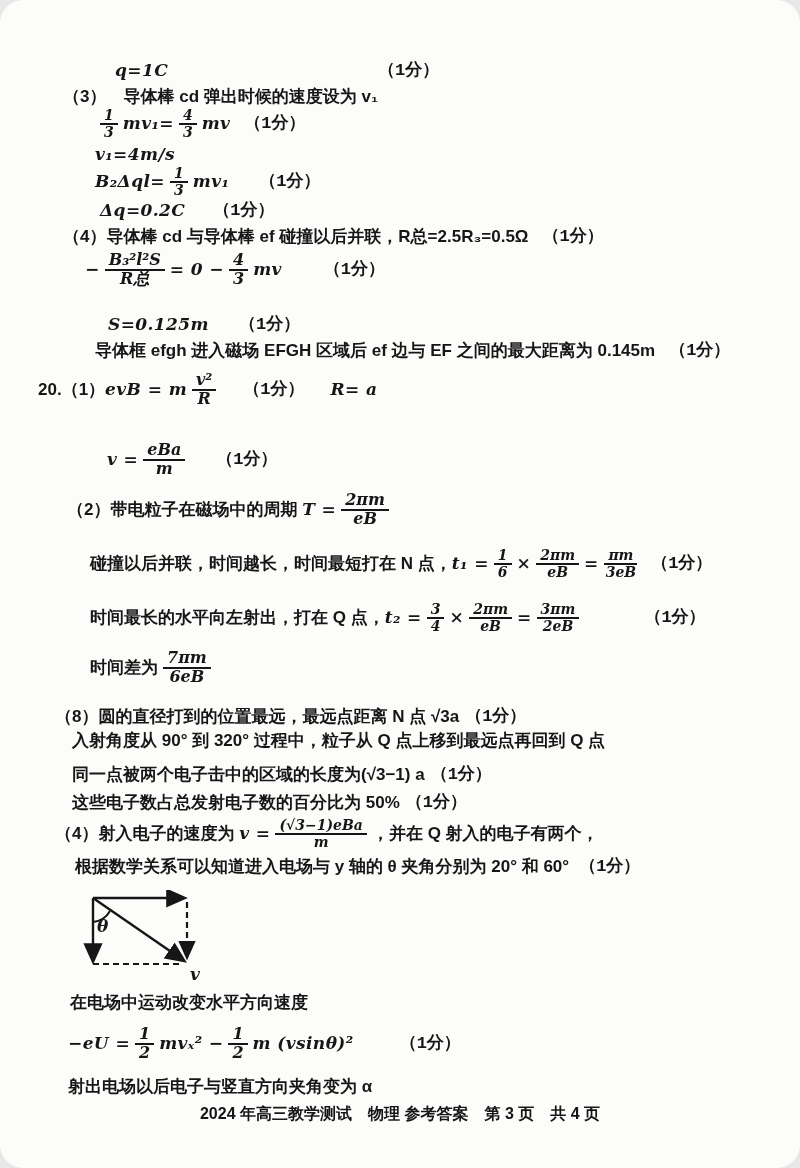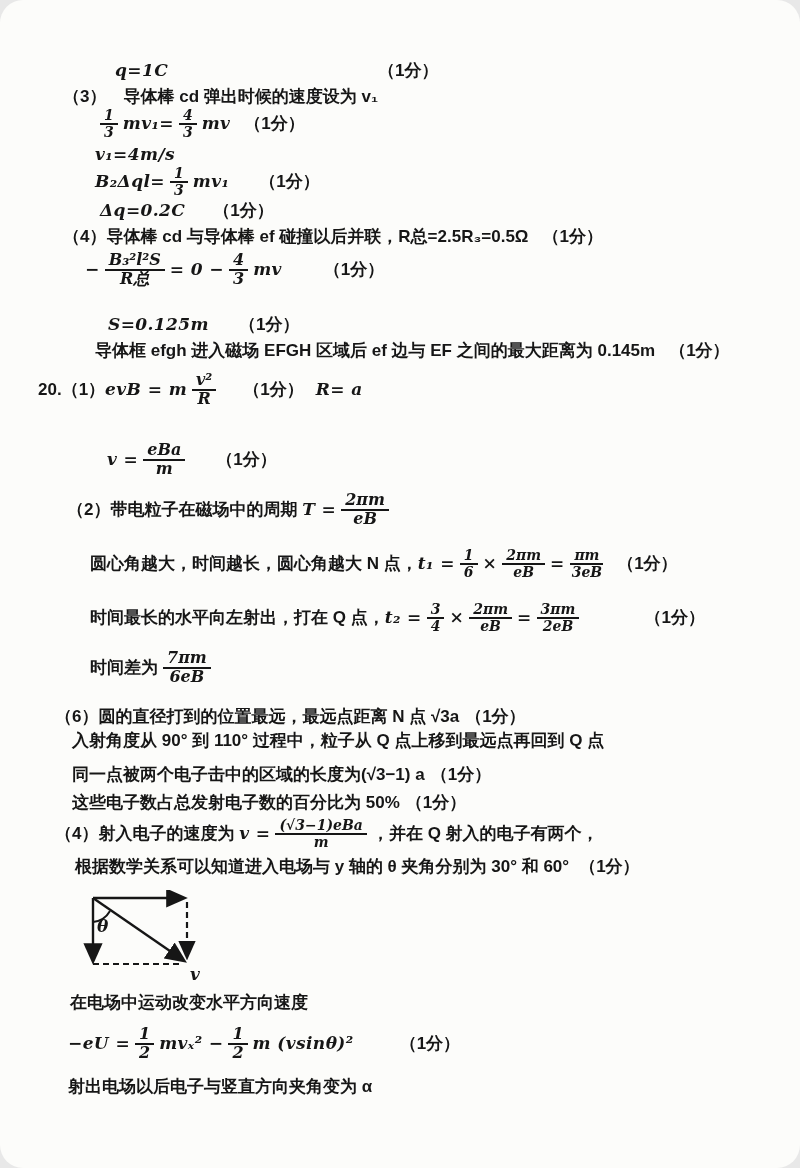--- a/index.html
+++ b/index.html
@@ -21,21 +21,21 @@
   .frac{
     display:inline-flex;flex-direction:column;align-items:center;
     margin:0 5px;line-height:1.05;
     font-family:"DejaVu Serif","Liberation Serif",serif;
     font-style:italic;font-weight:700;
   }
   .frac .num{display:block;border-bottom:2px solid #161616;padding:0 4px;font-size:14px;}
   .frac .den{display:block;padding:0 2px;font-size:14px;}
   .frac.big .num,.frac.big .den{font-size:16px;}
   .score{margin-left:14px;font-weight:700;font-style:normal;
-    font-family:Liberation Sans, sans-serif;}
+    font-family:Liberation Mono, monospace;}
   .footer{
     position:absolute;left:0;right:0;text-align:center;
     font-weight:700;font-size:16px;
   }
   svg text{
     font-family:"DejaVu Serif","Liberation Serif",serif;
     font-style:italic;font-weight:700;font-size:17px;fill:#161616;
   }
 </style>
 </head>
@@ -98,37 +98,37 @@
   <div class="line" style="top:340px;left:95px">
     <span class="cn">导体框 efgh 进入磁场 EFGH 区域后 ef 边与 EF 之间的最大距离为 0.145m</span>
     <span class="score">（1分）</span>
   </div>
 
   <div class="line" style="top:372px;left:38px">
     <span class="cn">20.（1）</span>
     <span class="math">evB = m</span>
     <span class="frac big"><span class="num">v²</span><span class="den">R</span></span>
     <span class="score" style="margin-left:22px">（1分）</span>
-    <span class="math" style="margin-left:12px">R= a</span>
+    <span class="math" style="margin-left:26px">R= a</span>
   </div>
 
   <div class="line" style="top:442px;left:107px">
     <span class="math">v =</span>
     <span class="frac big"><span class="num">eBa</span><span class="den">m</span></span>
     <span class="score" style="margin-left:26px">（1分）</span>
   </div>
 
   <div class="line" style="top:492px;left:67px">
     <span class="cn">（2）带电粒子在磁场中的周期 </span>
     <span class="math">T =</span>
     <span class="frac big"><span class="num">2πm</span><span class="den">eB</span></span>
   </div>
 
   <div class="line" style="top:548px;left:90px">
-    <span class="cn">圆心角越大，时间越长，圆心角越大 N 点，</span>
+    <span class="cn">碰撞以后并联，时间越长，时间最短打在 N 点，</span>
     <span class="math">t₁ =</span>
     <span class="frac"><span class="num">1</span><span class="den">6</span></span>
     <span class="math">×</span>
     <span class="frac"><span class="num">2πm</span><span class="den">eB</span></span>
     <span class="math">=</span>
     <span class="frac"><span class="num">πm</span><span class="den">3eB</span></span>
     <span class="score" style="margin-left:8px">（1分）</span>
   </div>
 
   <div class="line" style="top:602px;left:90px">
@@ -141,47 +141,47 @@
     <span class="frac"><span class="num">3πm</span><span class="den">2eB</span></span>
     <span class="score" style="margin-left:60px">（1分）</span>
   </div>
 
   <div class="line" style="top:650px;left:90px">
     <span class="cn">时间差为</span>
     <span class="frac big"><span class="num">7πm</span><span class="den">6eB</span></span>
   </div>
 
   <div class="line" style="top:706px;left:55px">
-    <span class="cn">（6）圆的直径打到的位置最远，最远点距离 N 点 √3a</span>
+    <span class="cn">（8）圆的直径打到的位置最远，最远点距离 N 点 √3a</span>
     <span class="score" style="margin-left:6px">（1分）</span>
   </div>
 
   <div class="line" style="top:730px;left:72px">
-    <span class="cn">入射角度从 90° 到 110° 过程中，粒子从 Q 点上移到最远点再回到 Q 点</span>
+    <span class="cn">入射角度从 90° 到 320° 过程中，粒子从 Q 点上移到最远点再回到 Q 点</span>
   </div>
 
   <div class="line" style="top:764px;left:72px">
     <span class="cn">同一点被两个电子击中的区域的长度为(√3−1) a</span>
     <span class="score" style="margin-left:6px">（1分）</span>
   </div>
 
   <div class="line" style="top:792px;left:72px">
     <span class="cn">这些电子数占总发射电子数的百分比为 50%</span>
     <span class="score" style="margin-left:6px">（1分）</span>
   </div>
 
   <div class="line" style="top:818px;left:55px">
     <span class="cn">（4）射入电子的速度为 </span>
     <span class="math">v =</span>
     <span class="frac"><span class="num">(√3−1)eBa</span><span class="den">m</span></span>
     <span class="cn">，并在 Q 射入的电子有两个，</span>
   </div>
 
   <div class="line" style="top:856px;left:75px">
-    <span class="cn">根据数学关系可以知道进入电场与 y 轴的 θ 夹角分别为 30° 和 60°</span>
+    <span class="cn">根据数学关系可以知道进入电场与 y 轴的 θ 夹角分别为 20° 和 60°</span>
     <span class="score" style="margin-left:10px">（1分）</span>
   </div>
 
   <svg style="position:absolute;top:890px;left:83px" width="130" height="100" viewBox="0 0 130 100">
     <defs>
       <marker id="ah" markerWidth="9" markerHeight="8" refX="7" refY="4" orient="auto">
         <path d="M0,0 L9,4 L0,8 z" fill="#161616"></path>
       </marker>
     </defs>
 
@@ -210,14 +210,17 @@
     <span class="math">mvₓ² −</span>
     <span class="frac big"><span class="num">1</span><span class="den">2</span></span>
     <span class="math">m (vsinθ)²</span>
     <span class="score" style="margin-left:46px">（1分）</span>
   </div>
 
   <div class="line" style="top:1076px;left:68px">
     <span class="cn">射出电场以后电子与竖直方向夹角变为 α</span>
   </div>
 
+  <div class="footer" style="top:1104px">
+    <span>2024 年高三教学测试　物理 参考答案　第 3 页　共 4 页</span>
+  </div>
 
 </div>
 
 </body></html>

